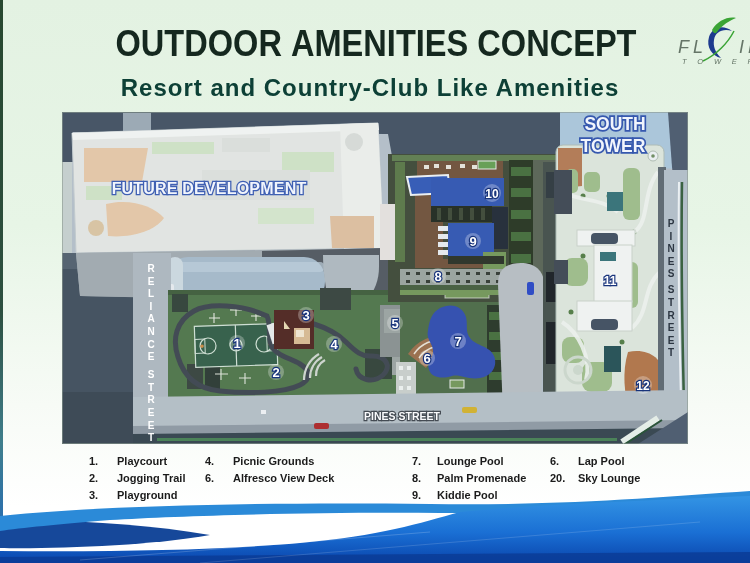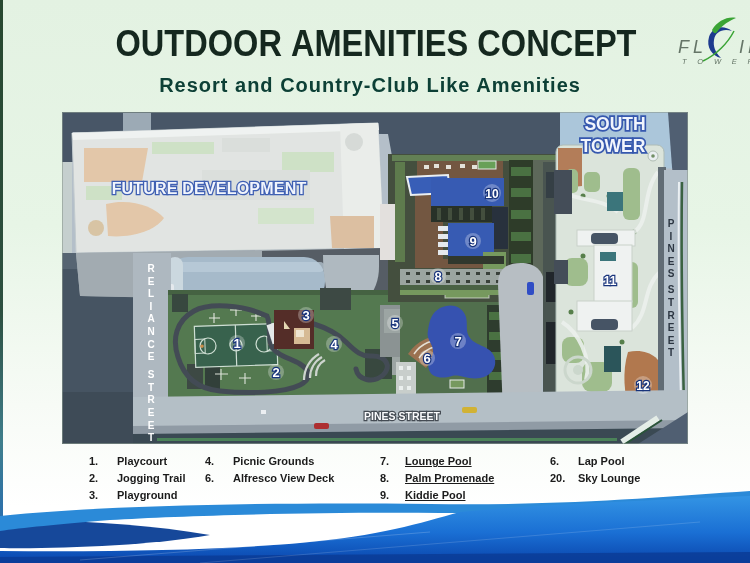--- a/index.html
+++ b/index.html
@@ -25,21 +25,21 @@
   <path d="M60,19 C51,12 40,15 37,25 C34,35 40,44 49,46 C43,40 41,34 42,28 C43,20 51,16 60,19 Z" fill="#1d3a8e"></path>
 
   <path d="M40,18 C45,9 56,4 64,6 C58,8.5 50,13 45,20 C43,22.5 41,20.5 40,18 Z" fill="#3aa435"></path>
 
   <path d="M31,49 C44,43 56,31 62,19" stroke="#3aa435" stroke-width="1.5" fill="none"></path>
 
   <text x="10" y="52" font-size="7.5" fill="#657567" letter-spacing="10.8">TOWERS</text>
 </svg>
 </div>
 
-<div class="abs" style="left:0;top:74px;width:740px;text-align:center;font-weight:bold;font-size:20px;letter-spacing:1px;color:#0d4036;">Resort and Country-Club Like Amenities</div>
+<div class="abs" style="left:0;top:74px;width:740px;text-align:center;font-weight:bold;font-size:24px;letter-spacing:1px;color:#0d4036;">Resort and Country-Club Like Amenities</div>
 
 <div class="abs" style="left:62px;top:112px;width:626px;height:332px;filter:blur(0.4px) saturate(0.96);">
 <svg width="626" height="332" viewBox="0 0 626 332">
 
   <rect x="0" y="0" width="626" height="332" fill="#b3bec7"></rect>
 
   <polygon points="0,0 498,0 498,50 330,44 326,22 0,20" fill="#3e4d5e"></polygon>
 
   <rect x="61" y="1" width="28" height="20" fill="#9aa8b2"></rect>
 
@@ -448,21 +448,21 @@
   <div><span style="display:inline-block;width:28px;">1.</span>Playcourt</div>
   <div><span style="display:inline-block;width:28px;">2.</span>Jogging Trail</div>
   <div><span style="display:inline-block;width:28px;">3.</span>Playground</div>
 </div>
 
 <div class="abs" style="left:205px;top:453px;width:170px;font-size:11px;font-weight:bold;color:#1b1b1b;line-height:17.2px;">
   <div><span style="display:inline-block;width:28px;">4.</span>Picnic Grounds</div>
   <div><span style="display:inline-block;width:28px;">6.</span>Alfresco View Deck</div>
 </div>
 
-<div class="abs" style="left:380px;top:453px;width:160px;font-size:11px;font-weight:bold;color:#1b1b1b;line-height:17.2px;text-decoration:underline;">
+<div class="abs" style="left:412px;top:453px;width:160px;font-size:11px;font-weight:bold;color:#1b1b1b;line-height:17.2px;">
   <div><span style="display:inline-block;width:25px;">7.</span>Lounge Pool</div>
   <div><span style="display:inline-block;width:25px;">8.</span>Palm Promenade</div>
   <div><span style="display:inline-block;width:25px;">9.</span>Kiddie Pool</div>
 </div>
 
 <div class="abs" style="left:550px;top:453px;width:190px;font-size:11px;font-weight:bold;color:#1b1b1b;line-height:17.2px;">
   <div><span style="display:inline-block;width:28px;">6.</span>Lap Pool</div>
   <div><span style="display:inline-block;width:28px;">20.</span>Sky Lounge</div>
   <div><span style="display:inline-block;width:28px;margin-top:46px;">12.</span>Landscaped Roofdeck</div>
 </div>

